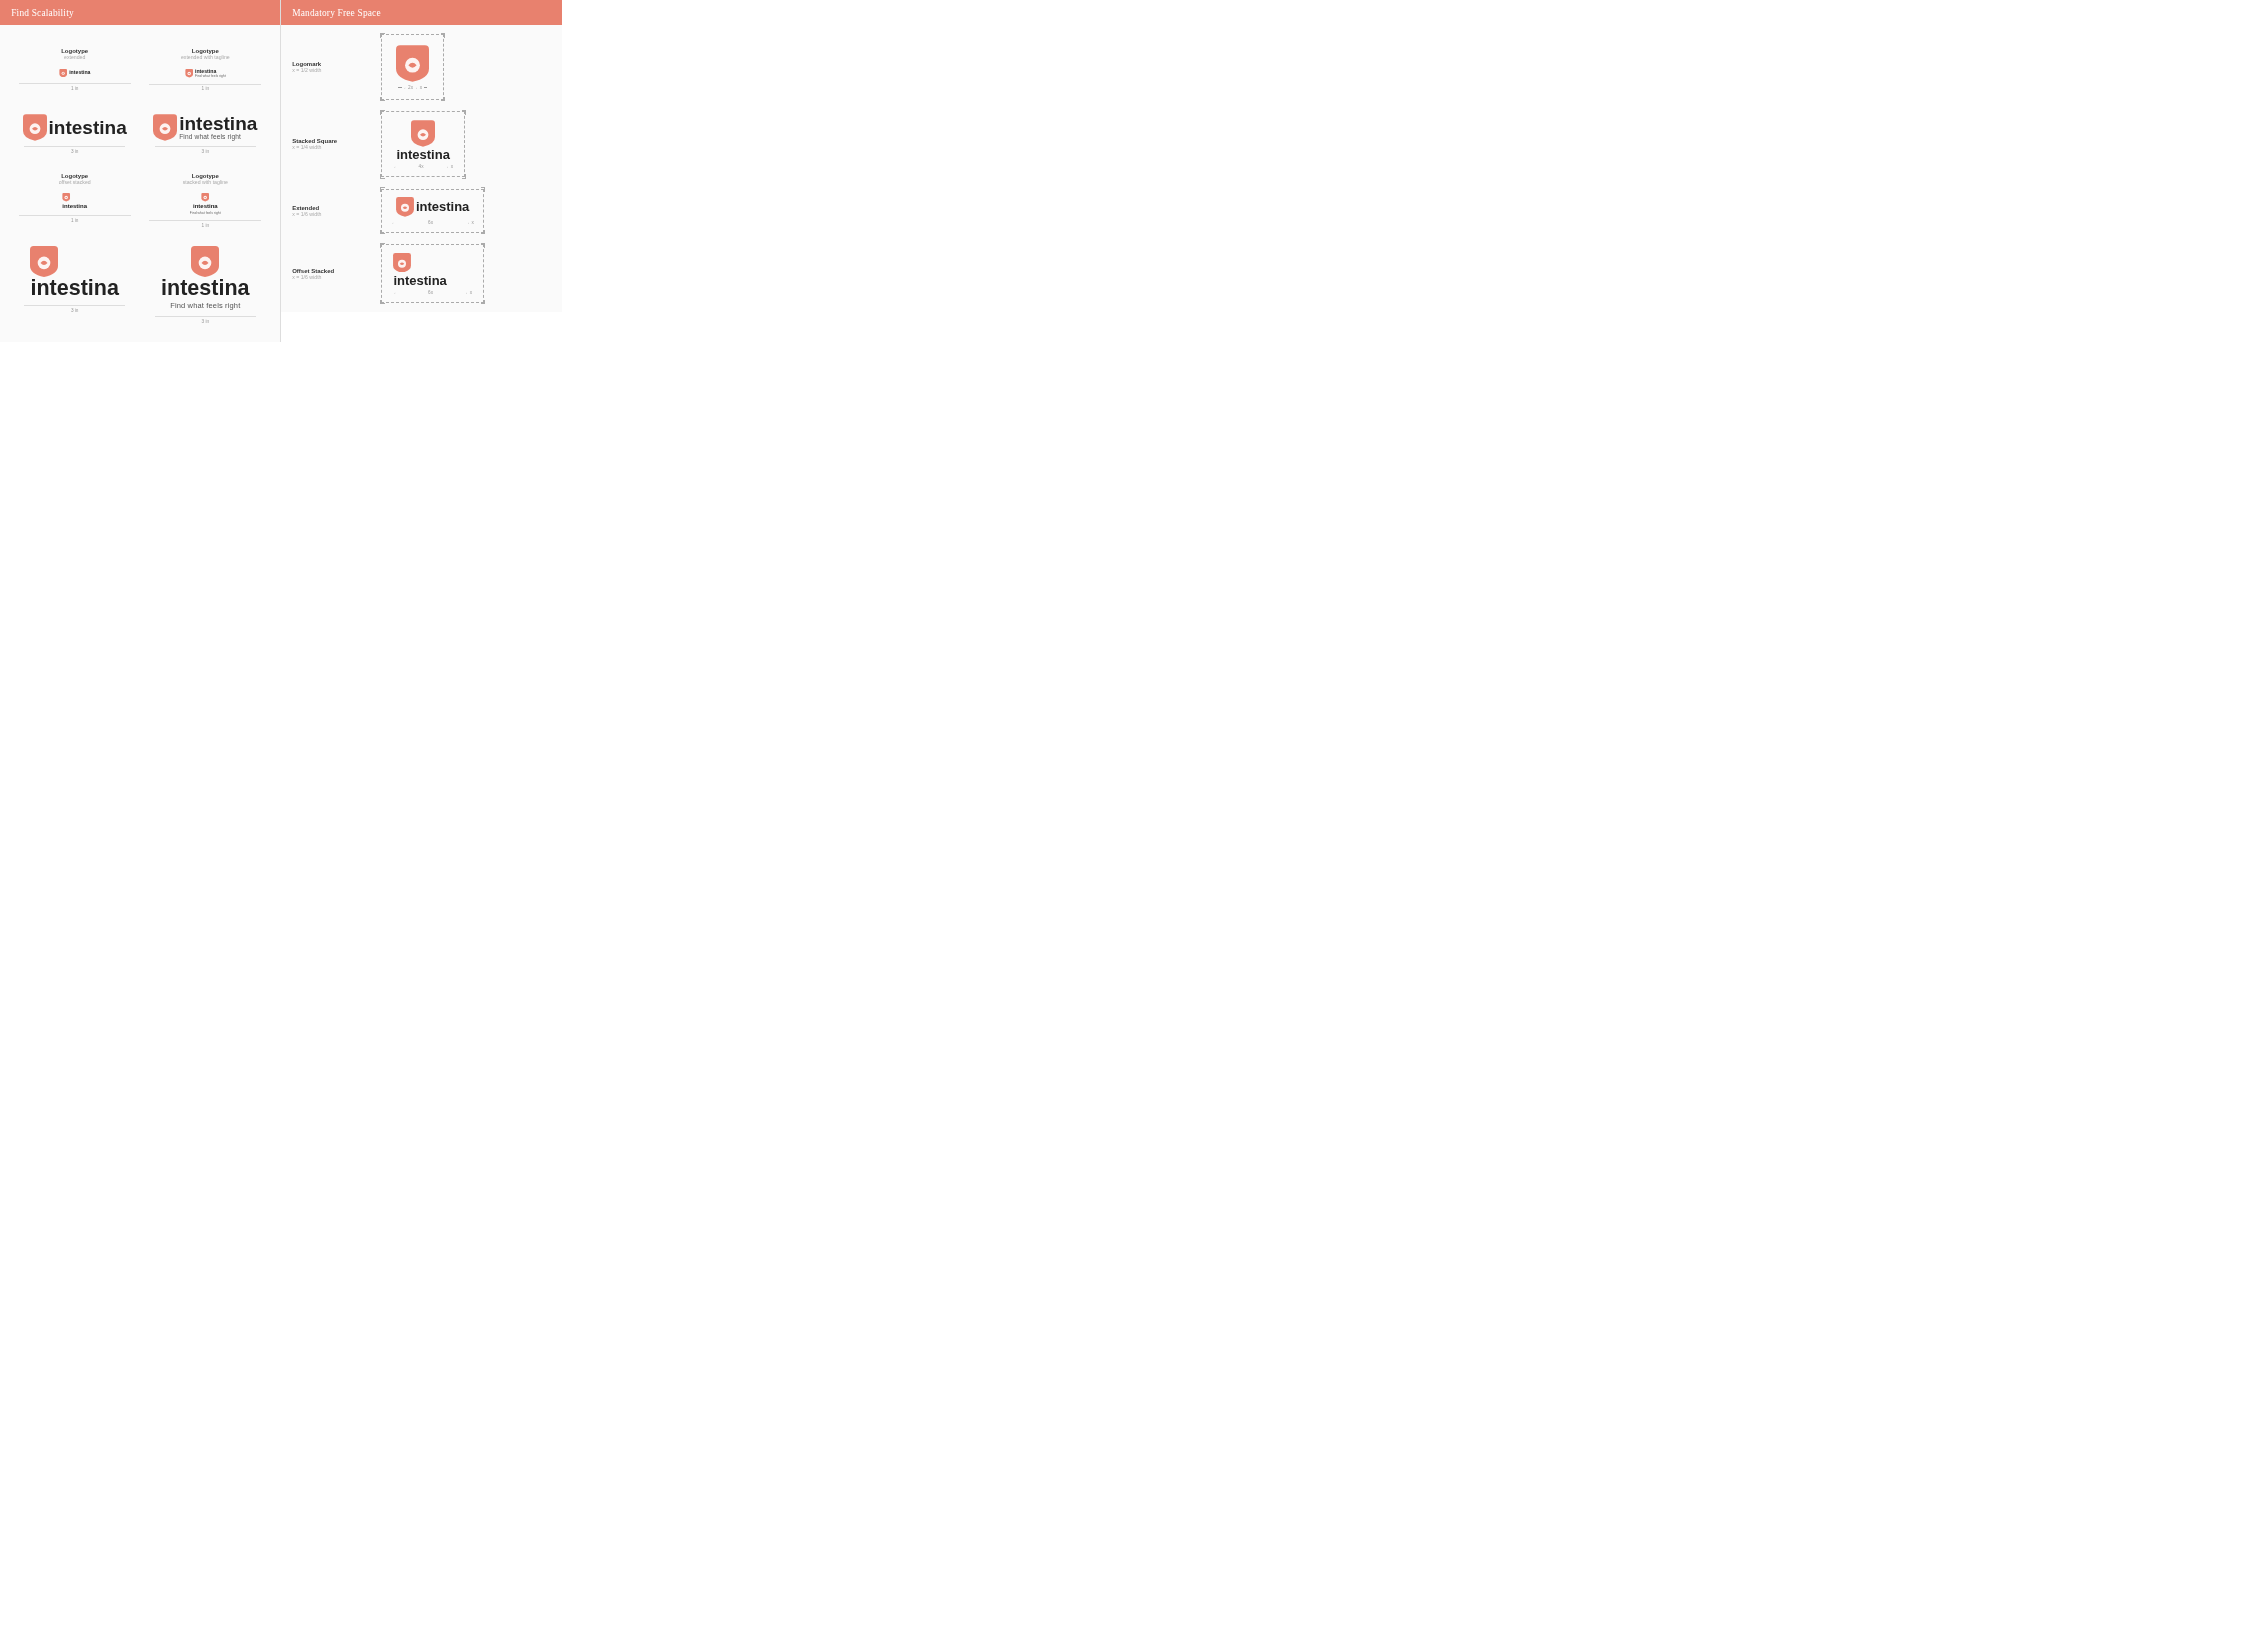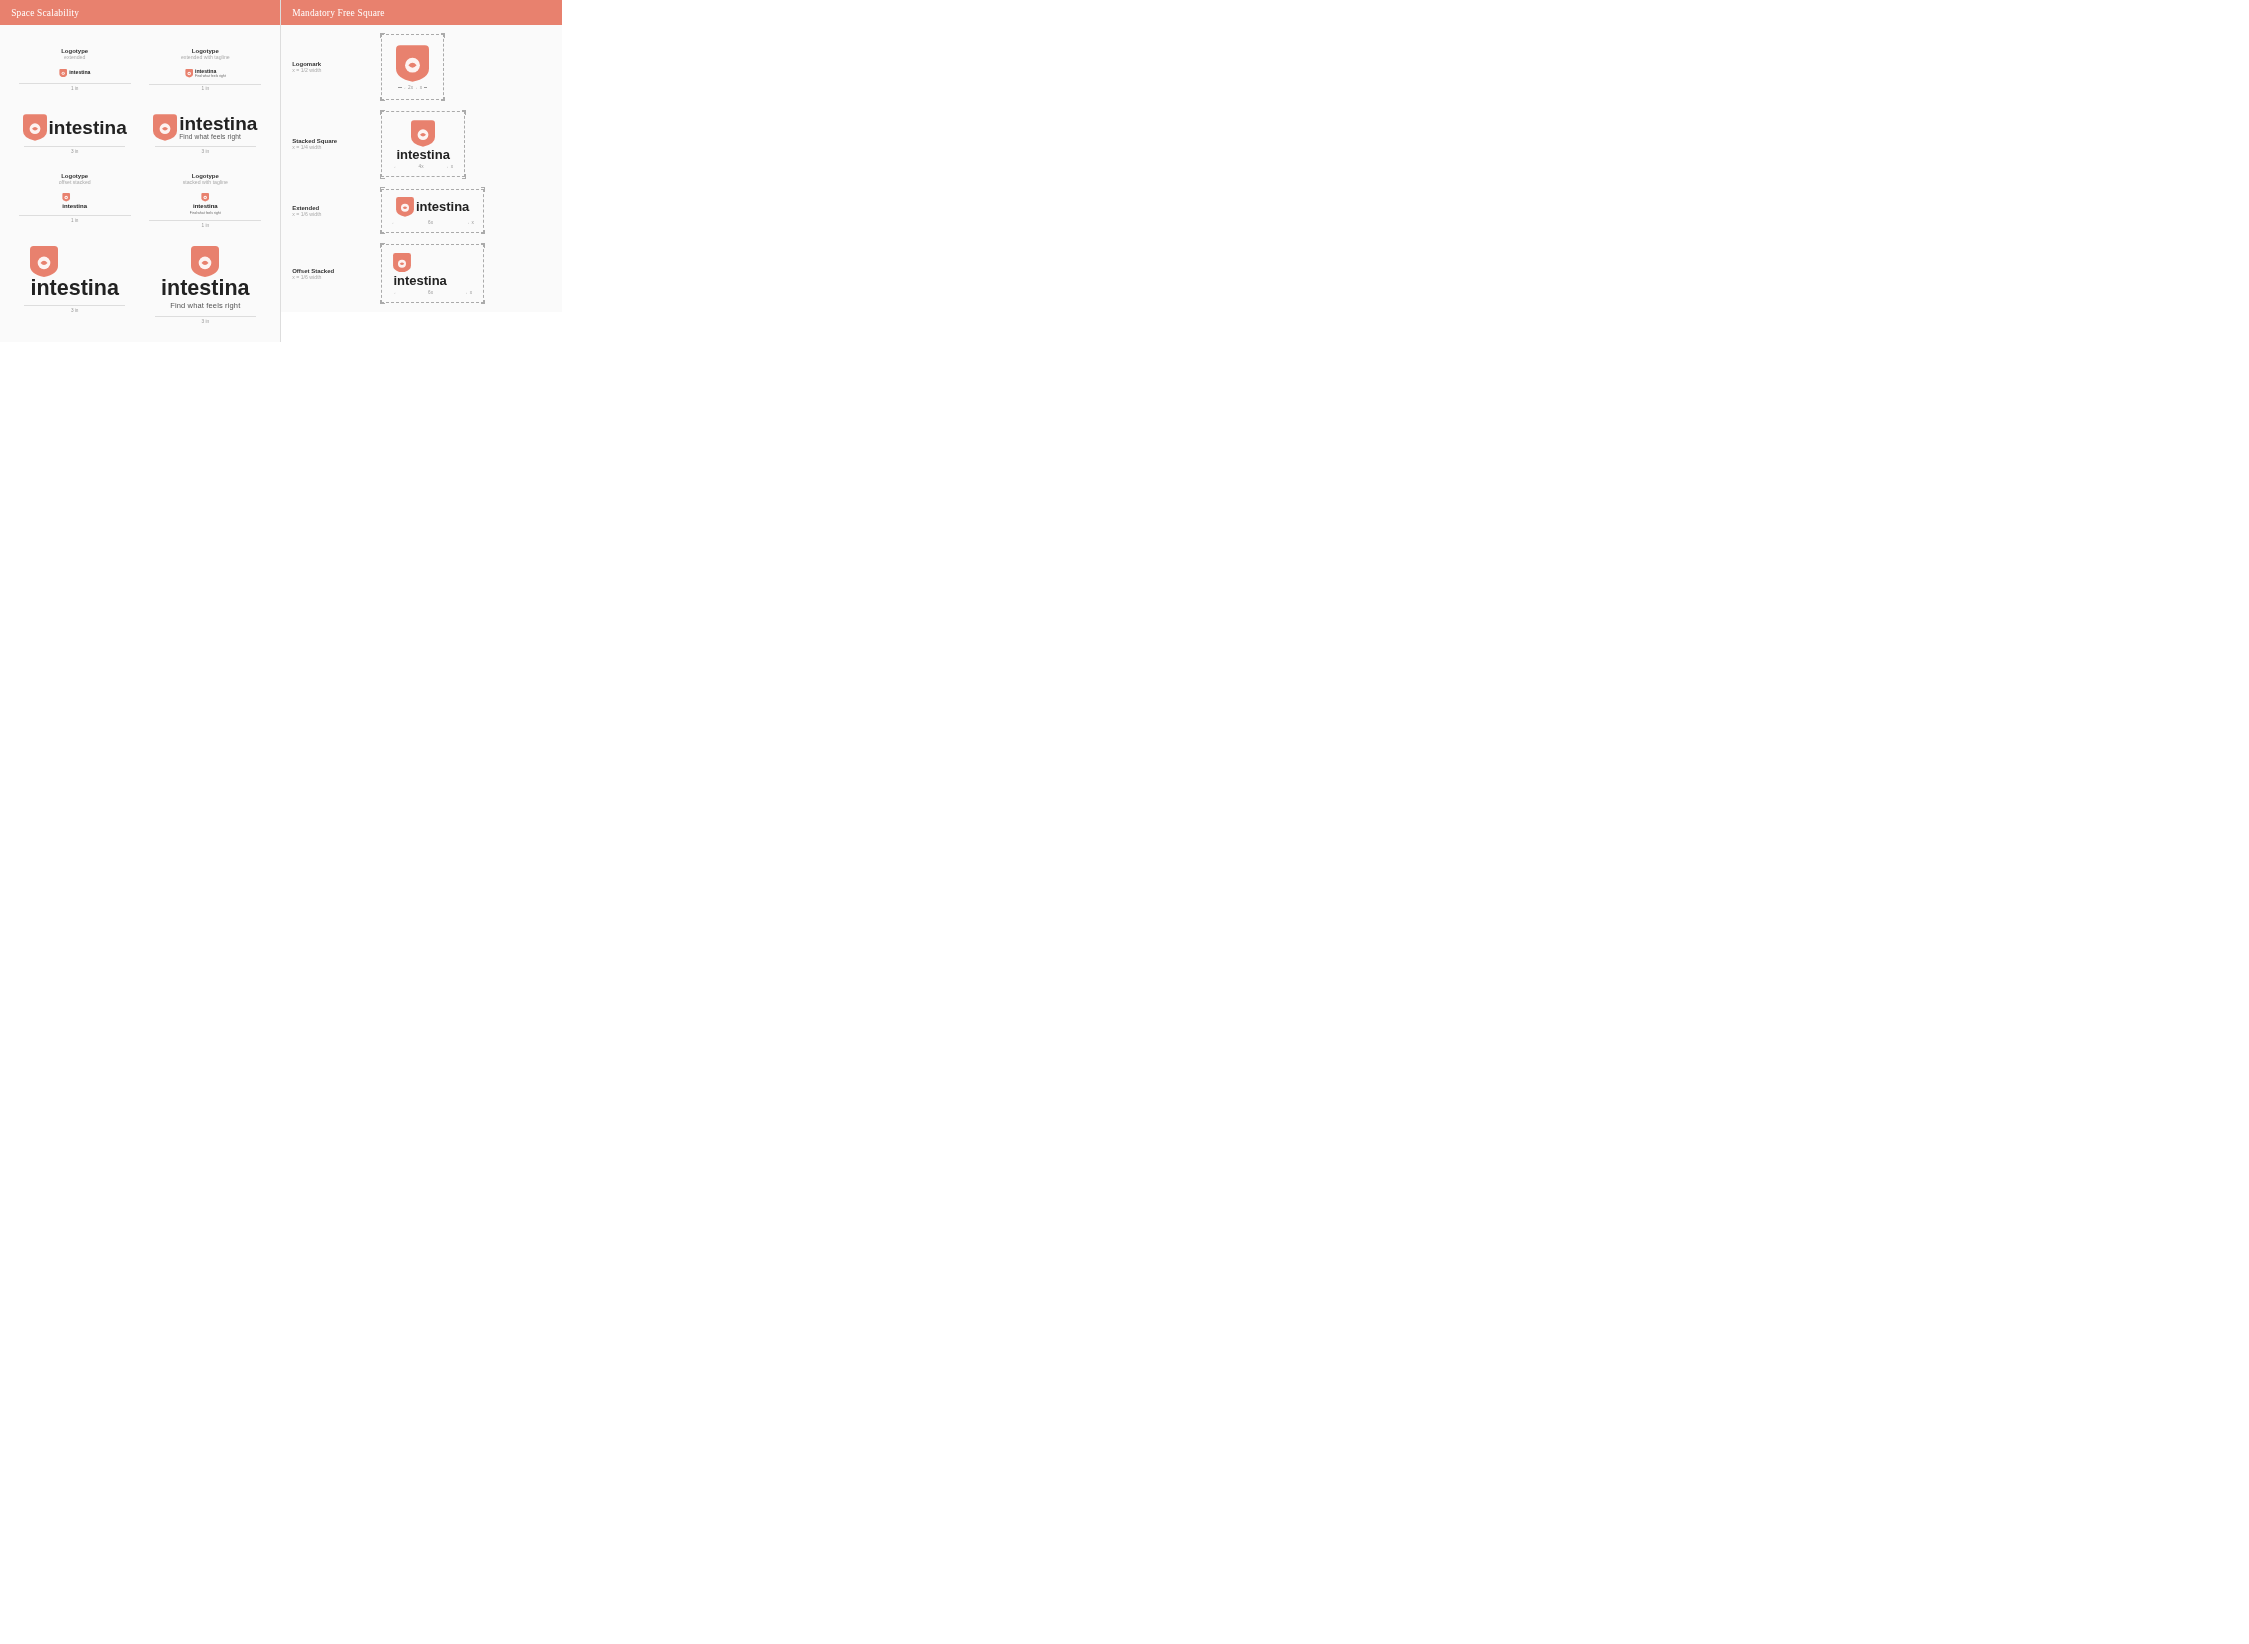--- a/index.html
+++ b/index.html
@@ -163,21 +163,21 @@
       background: #999;
       margin: 0 1.9px;
     }
   </style>
 </head>
 <body>
 
 <div class="page">
 
   <div class="left-panel">
-    <div class="panel-header">Space Scalability</div>
+    <div class="panel-header">Find Scalability</div>
 
     <div class="panel-content">
       <div class="logo-grid">
 
         <div class="logo-cell">
           <div class="logo-cell-label">
             <div class="type">Logotype</div>
             <div class="subtype">extended</div>
           </div>
           <div class="logo-display">
@@ -310,21 +310,21 @@
             </div>
           </div>
           <div class="logo-measurement" style="width:90%;">3 in</div>
         </div>
 
       </div>
     </div>
   </div>
 
   <div class="right-panel">
-    <div class="panel-header">Mandatory Free Square</div>
+    <div class="panel-header">Mandatory Free Space</div>
 
     <div style="padding: 9.4px 11.2px; background:#fafafa;">
 
       <div class="free-space-row" style="margin-bottom:11.2px;">
         <div class="free-space-label">
           <div class="fs-title">Logomark</div>
           <div class="fs-subtitle">x = 1/2 width</div>
         </div>
         <div style="position:relative; border:0.7px dashed #aaa; padding:9.4px 14px; display:inline-flex; flex-direction:column; align-items:center;">
 

